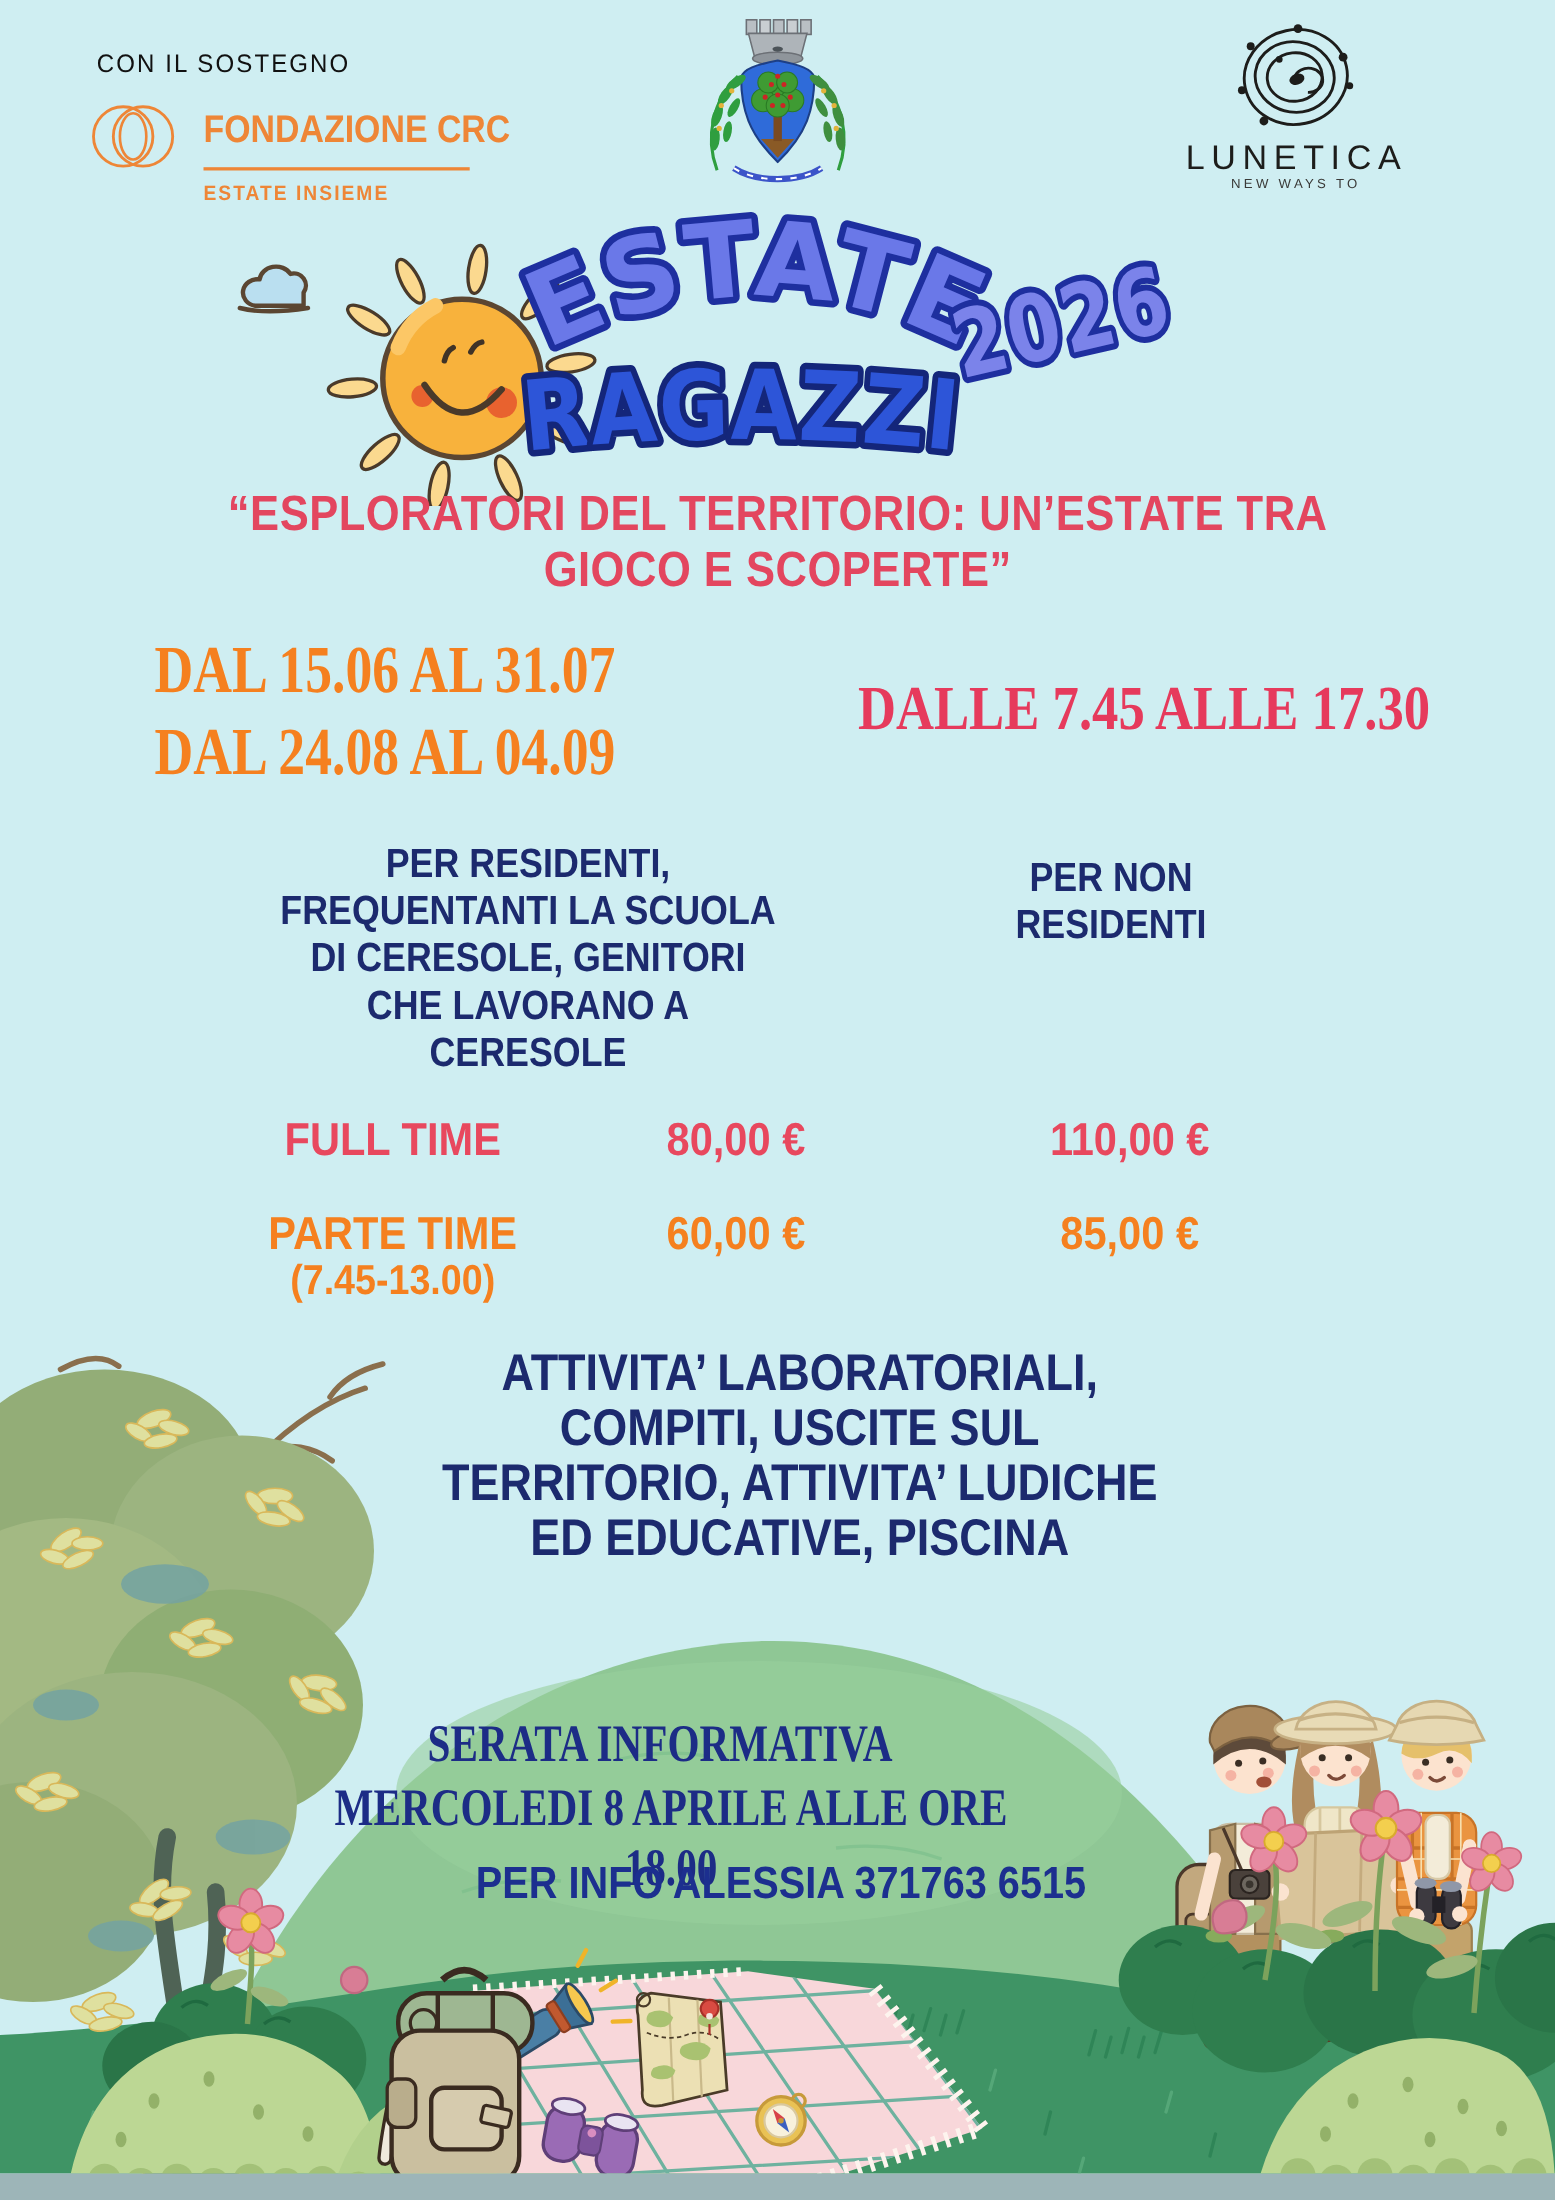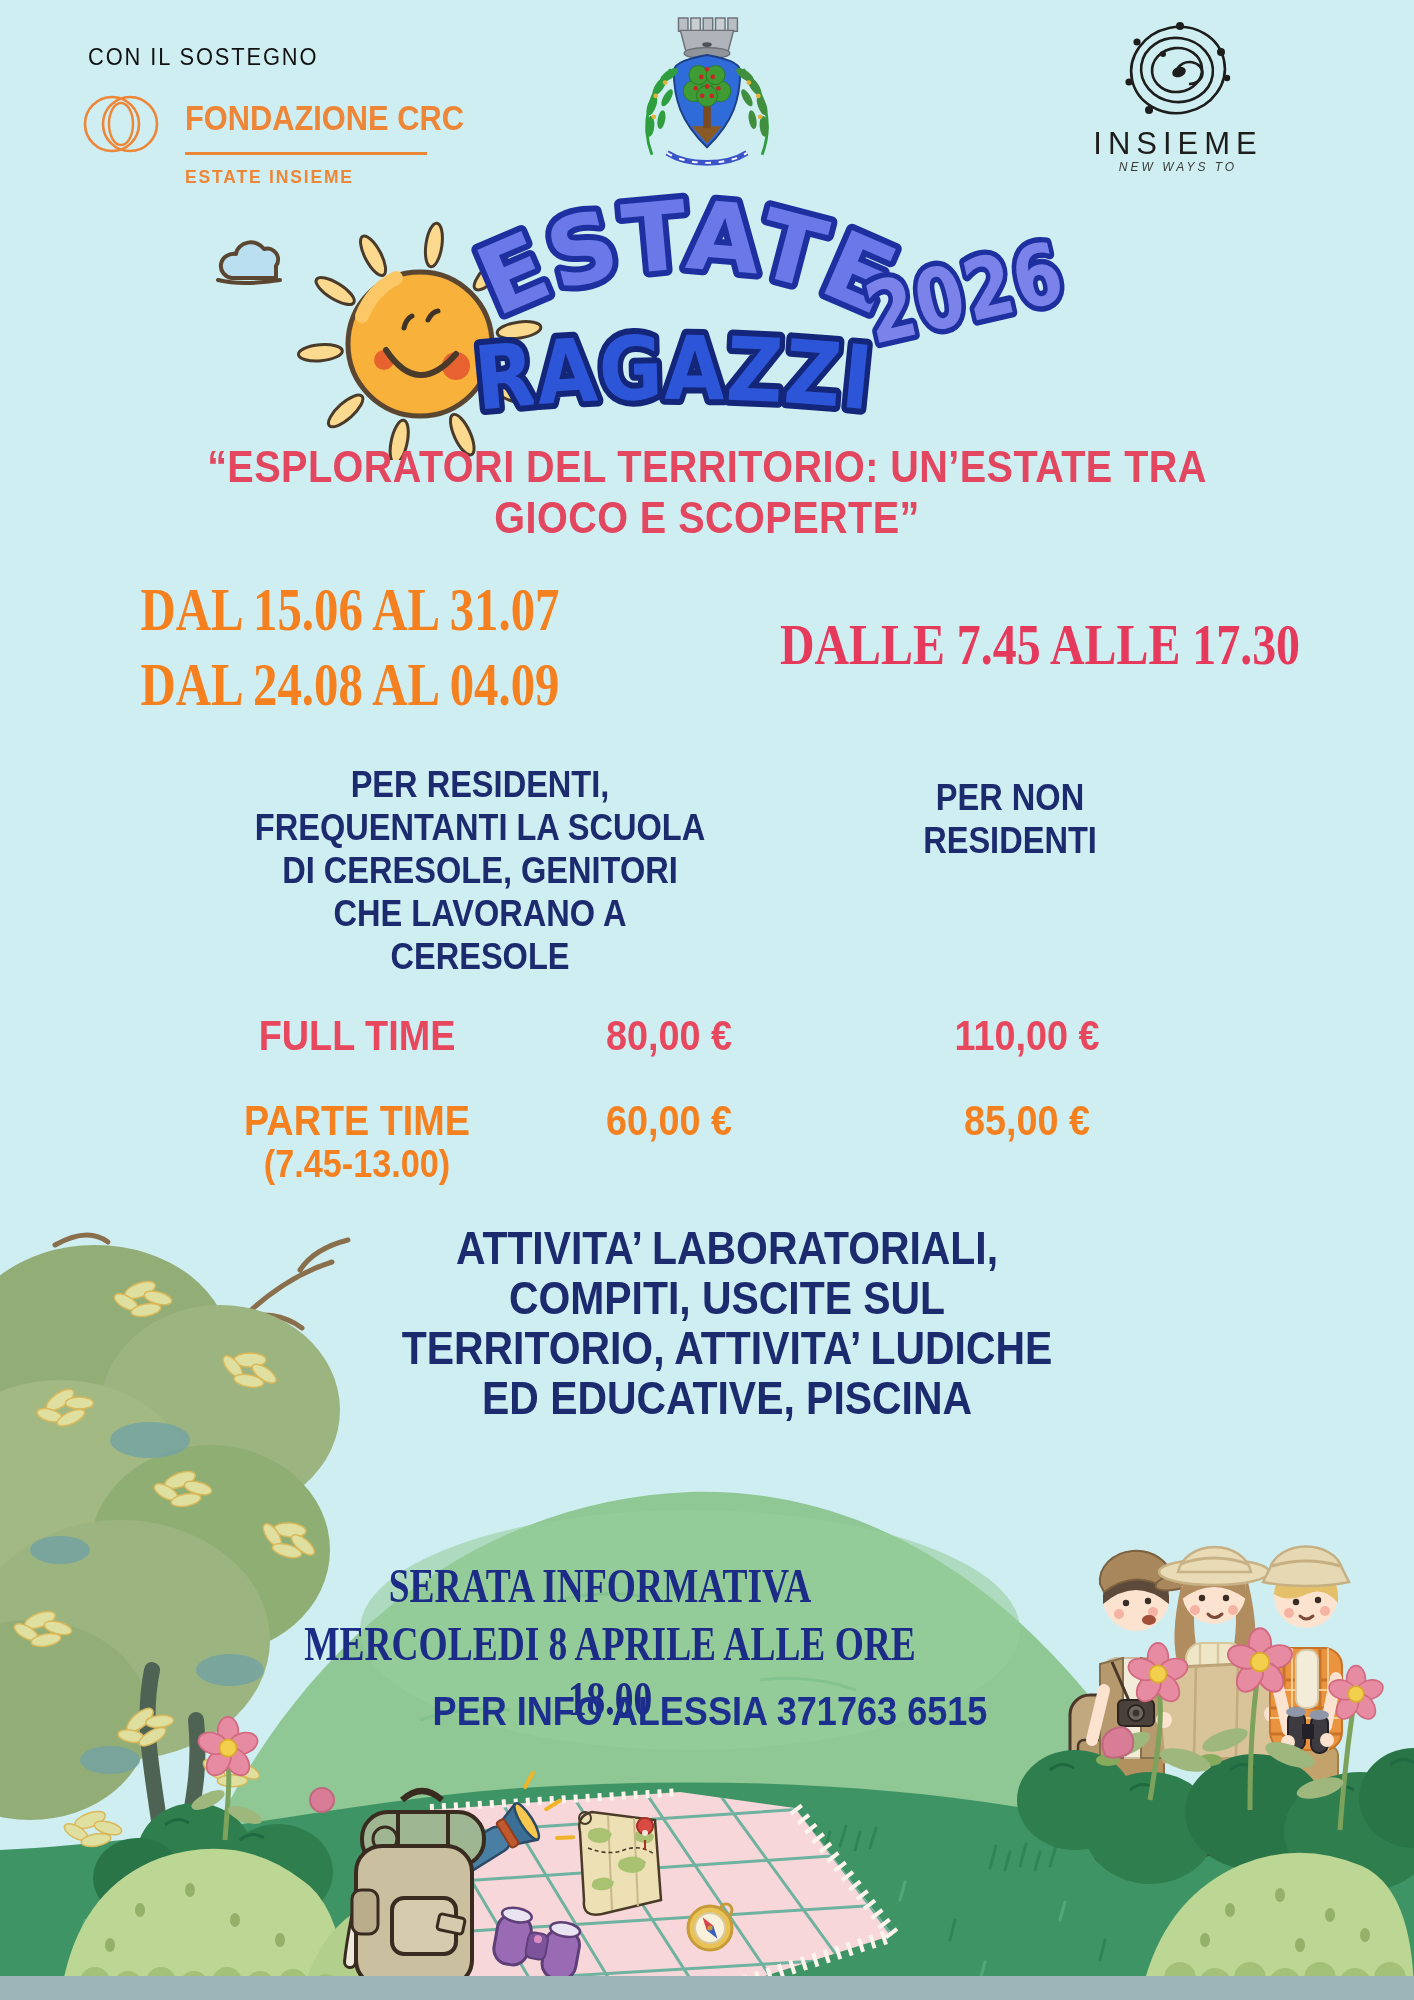--- a/index.html
+++ b/index.html
@@ -127,22 +127,22 @@
     <g fill="#1d1d1b">
       <circle cx="75" cy="6" r="4"></circle>
         <circle cx="32" cy="22" r="3.6"></circle>
         <circle cx="116" cy="32" r="4"></circle>
       <circle cx="24" cy="62" r="3.6"></circle>
         <circle cx="122" cy="58" r="3.2"></circle>
         <circle cx="44" cy="90" r="4"></circle>
       <circle cx="58" cy="34" r="3"></circle>
     </g>
   </svg>
-  <div class="abs ctr lunetica-name" style="left:1078px;top:126px;width:200px;">INSIEME</div>
-  <div class="abs ctr lunetica-sub" style="left:1078px;top:160px;width:200px;font-style:italic;">NEW WAYS TO</div>
+  <div class="abs ctr lunetica-name" style="left:1078px;top:126px;width:200px;">LUNETICA</div>
+  <div class="abs ctr lunetica-sub" style="left:1078px;top:160px;width:200px;">NEW WAYS TO</div>
 
   <svg class="abs title-svg" style="left:0;top:148px;" width="1414" height="312" viewBox="0 0 1414 312">
     <defs>
       <path id="pathEstate" d="M497,170 Q685,75 868,165"></path>
       <path id="pathRagazzi" d="M478,262 Q676,240 874,262"></path>
     </defs>
 
     <g transform="translate(264,120)">
       <path d="M-32,10 a13,12 0 0 1 4,-24 a15,13 0 0 1 28,-5 a11,11 0 0 1 12,17 l0,12 Z" fill="#badff0" stroke="#5b4632" stroke-width="4" stroke-linejoin="round"></path>
       <path d="M-46,12 q24,6 62,0" fill="none" stroke="#5b4632" stroke-width="4" stroke-linecap="round"></path>

